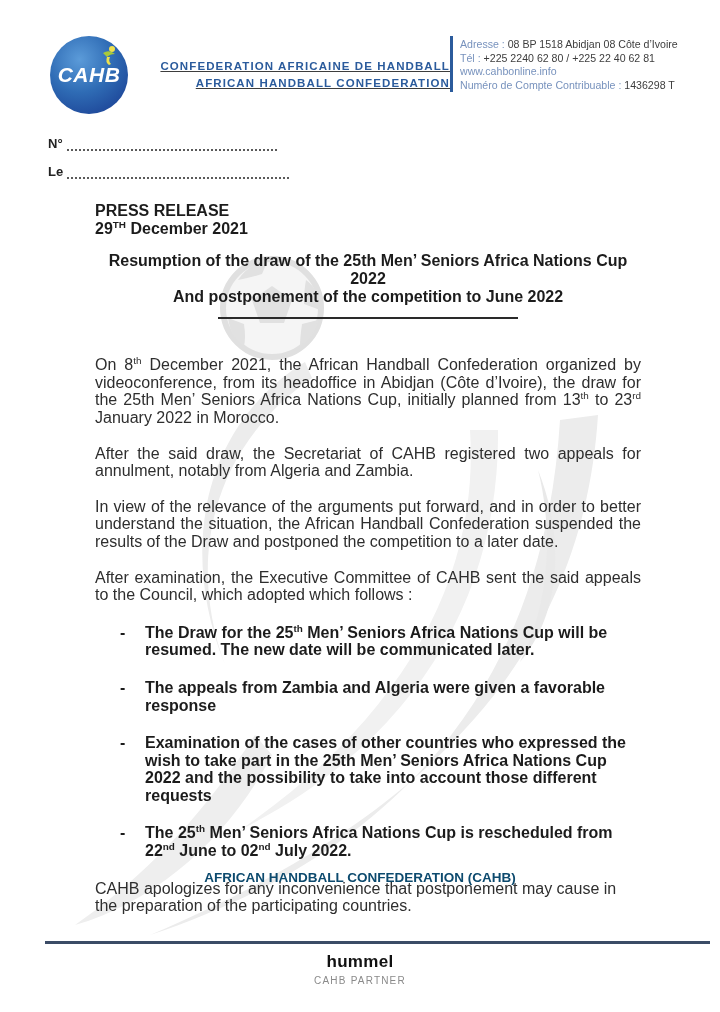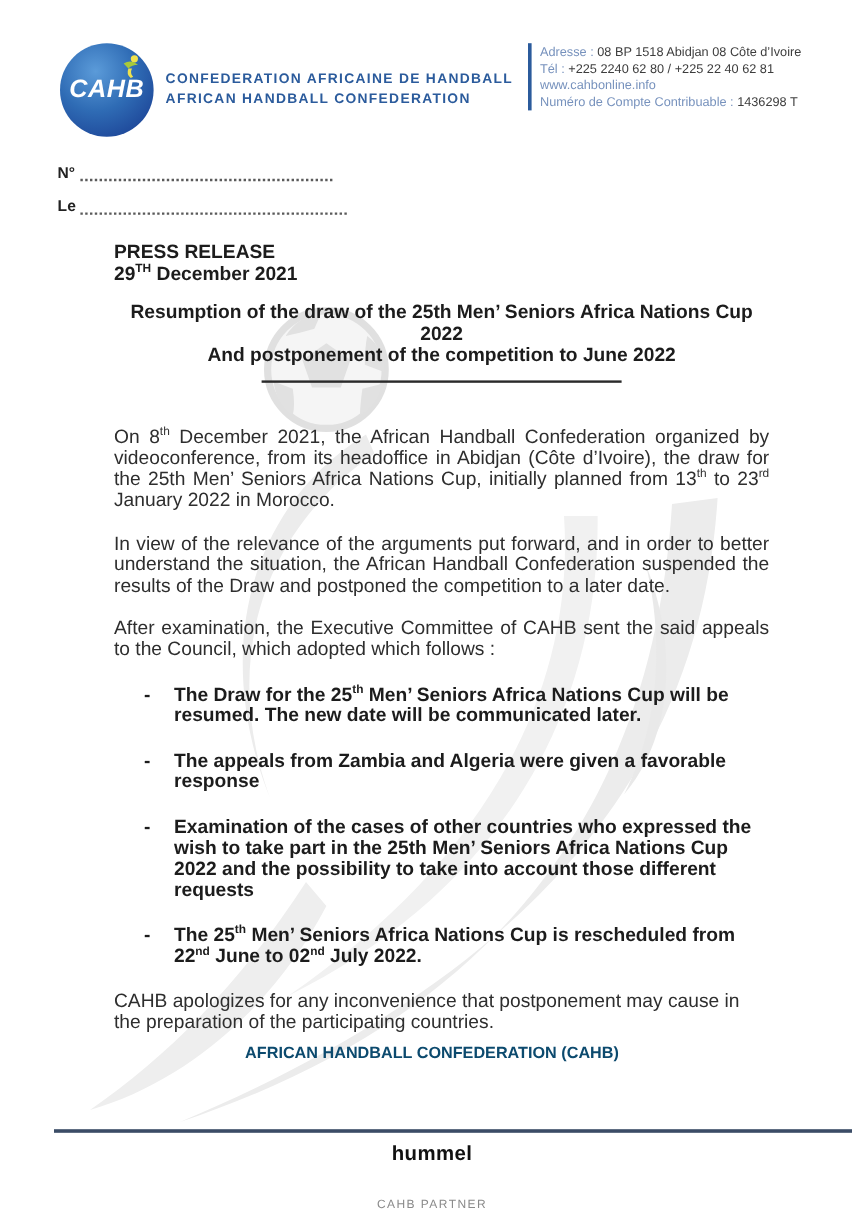--- a/index.html
+++ b/index.html
@@ -19,21 +19,21 @@
   
   .header { position:absolute; left:50px; top:36px; width:662px; display:flex; align-items:flex-start; z-index:2; }
   .logo {
     width:78px; height:78px; border-radius:50%;
     background:radial-gradient(circle at 38% 30%, #5b9bd9 0%, #2f6cb5 45%, #16368c 100%);
     display:flex; align-items:center; justify-content:center;
     position:relative; flex:none;
   }
   .logo-text { color:#fff; font-weight:bold; font-size:21px; letter-spacing:0.5px; font-style:italic; }
   .logo-player { position:absolute; right:9px; top:9px; }
-  .org-names { margin-left:10px; padding-top:22px; text-align:left; flex:none; width:292px; }
+  .org-names { margin-left:30px; padding-top:22px; text-align:right; flex:none; width:292px;text-decoration:underline; }
   .org-line { color:var(--brand-blue,#2b5b9c); font-weight:bold; font-size:11.5px; letter-spacing:1.1px; line-height:17px; white-space:nowrap; }
   .contact {
     margin-left:auto; border-left:3px solid var(--brand-blue,#2b5b9c);
     padding-left:7px; padding-top:2px;
     font-size:10.6px; line-height:13.6px; width:272px; flex:none;
   }
   .contact .lbl { color:#7792bd; }
   .contact .val { color:#3d3d3d; }
   .contact .web { color:#7792bd; }
 
@@ -58,21 +58,21 @@
   .bullet .dash { width:25px; padding-left:25px; flex:none; box-sizing:content-box; }
   .bullet .btxt { flex:1; padding-right:14px; }
   .closing { text-align:left; }
   sup { font-size:0.62em; line-height:0; vertical-align:super; }
 
   
   .org-footer { position:absolute; left:0; top:870px; width:720px; text-align:center; font-weight:bold; font-size:13.5px; color:#0c4a6e; z-index:2; }
   .footer-rule { position:absolute; left:45px; top:941px; width:665px; height:3px; background:var(--footer-line,#3b4c66); z-index:2; }
   .partner { position:absolute; left:0; top:950px; width:720px; text-align:center; z-index:2; }
   .partner-logo { font-weight:bold; font-size:17px; letter-spacing:0.3px; color:#111; line-height:24px; }
-  .partner-caption { font-size:10px; color:#8a8a8a; letter-spacing:1.2px; line-height:14px;margin-top:24px; }
+  .partner-caption { font-size:10px; color:#8a8a8a; letter-spacing:1.2px; line-height:14px; }
 </style>
 </head>
 <body>
 
 <div class="page">
 
   <svg class="watermark" viewBox="0 0 720 1012" xmlns="http://www.w3.org/2000/svg">
     <g fill="#ececec">
 
       <circle cx="272" cy="308" r="49" fill="#f5f5f5" stroke="#e0e0e0" stroke-width="6"></circle>
@@ -130,20 +130,21 @@
     <div class="kicker">PRESS RELEASE</div>
     <div class="release-date">29<sup>TH</sup> December 2021</div>
 
     <div class="doc-title">
       <div>Resumption of the draw of the 25th Men’ Seniors Africa Nations Cup 2022</div>
       <div>And postponement of the competition to June 2022</div>
     </div>
     <div class="title-rule"></div>
 
     <div class="para first">On 8<sup>th</sup> December 2021, the African Handball Confederation organized by videoconference, from its headoffice in Abidjan (Côte d’Ivoire), the draw for the 25th Men’ Seniors Africa Nations Cup, initially planned from 13<sup>th</sup> to 23<sup>rd</sup> January 2022 in Morocco.</div>
+    <div class="para">After the said draw, the Secretariat of CAHB registered two appeals for annulment, notably from Algeria and Zambia.</div>
     <div class="para">In view of the relevance of the arguments put forward, and in order to better understand the situation, the African Handball Confederation suspended the results of the Draw and postponed the competition to a later date.</div>
     <div class="para">After examination, the Executive Committee of CAHB sent the said appeals to the Council, which adopted  which follows :</div>
 
     <div class="bullets">
       <div class="bullet">
         <span class="dash">-</span>
         <span class="btxt">The Draw for the 25<sup>th</sup> Men’ Seniors Africa Nations Cup will be resumed. The new date will be communicated later.</span>
       </div>
       <div class="bullet">
         <span class="dash">-</span>

